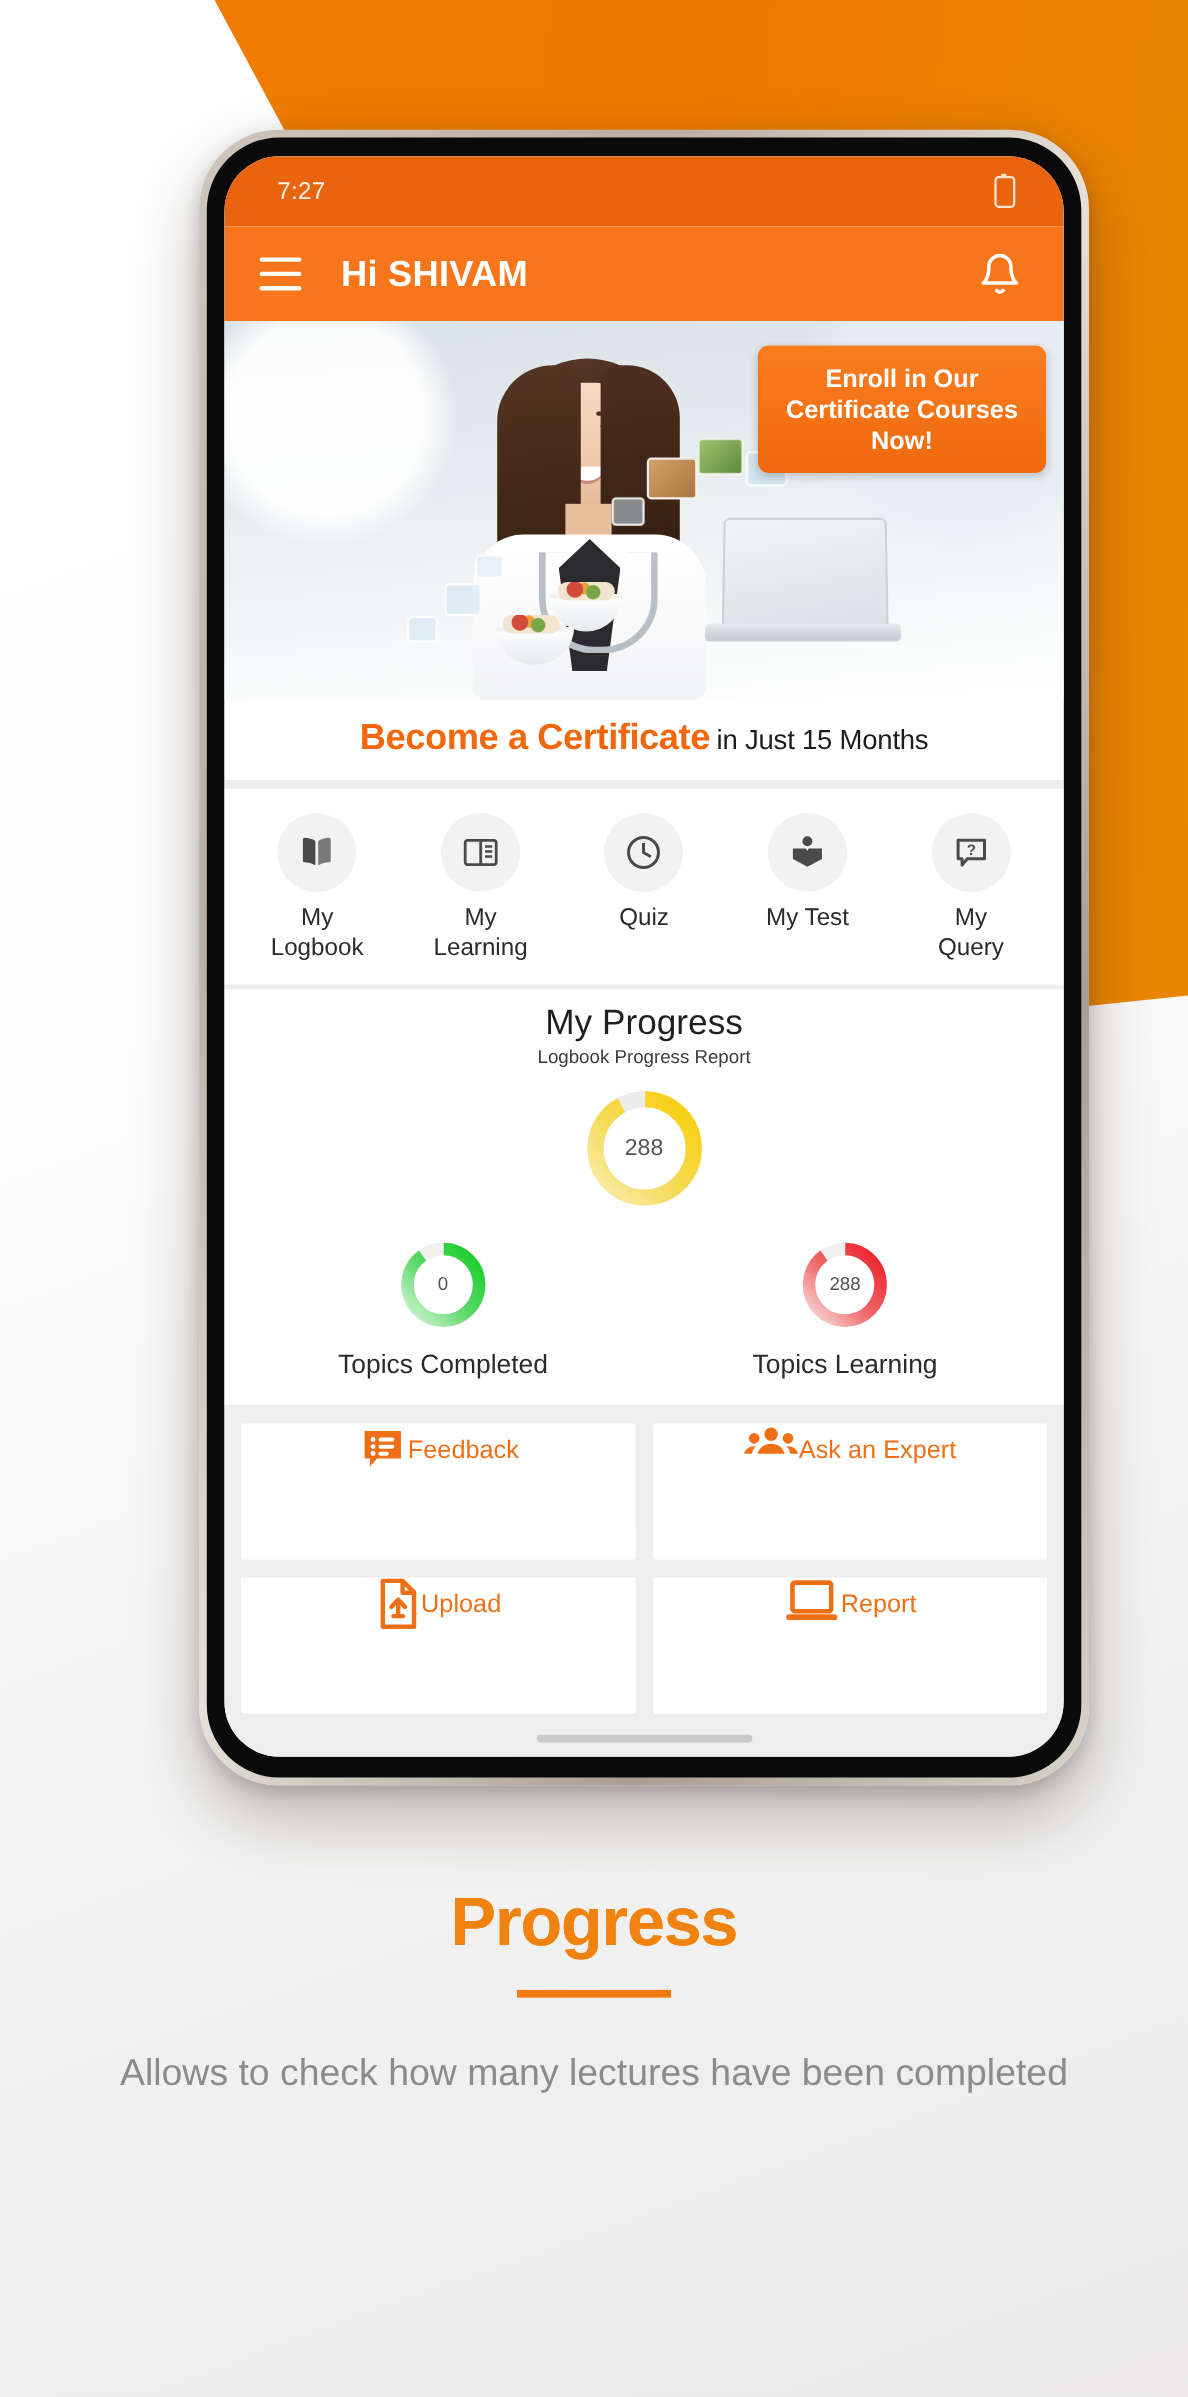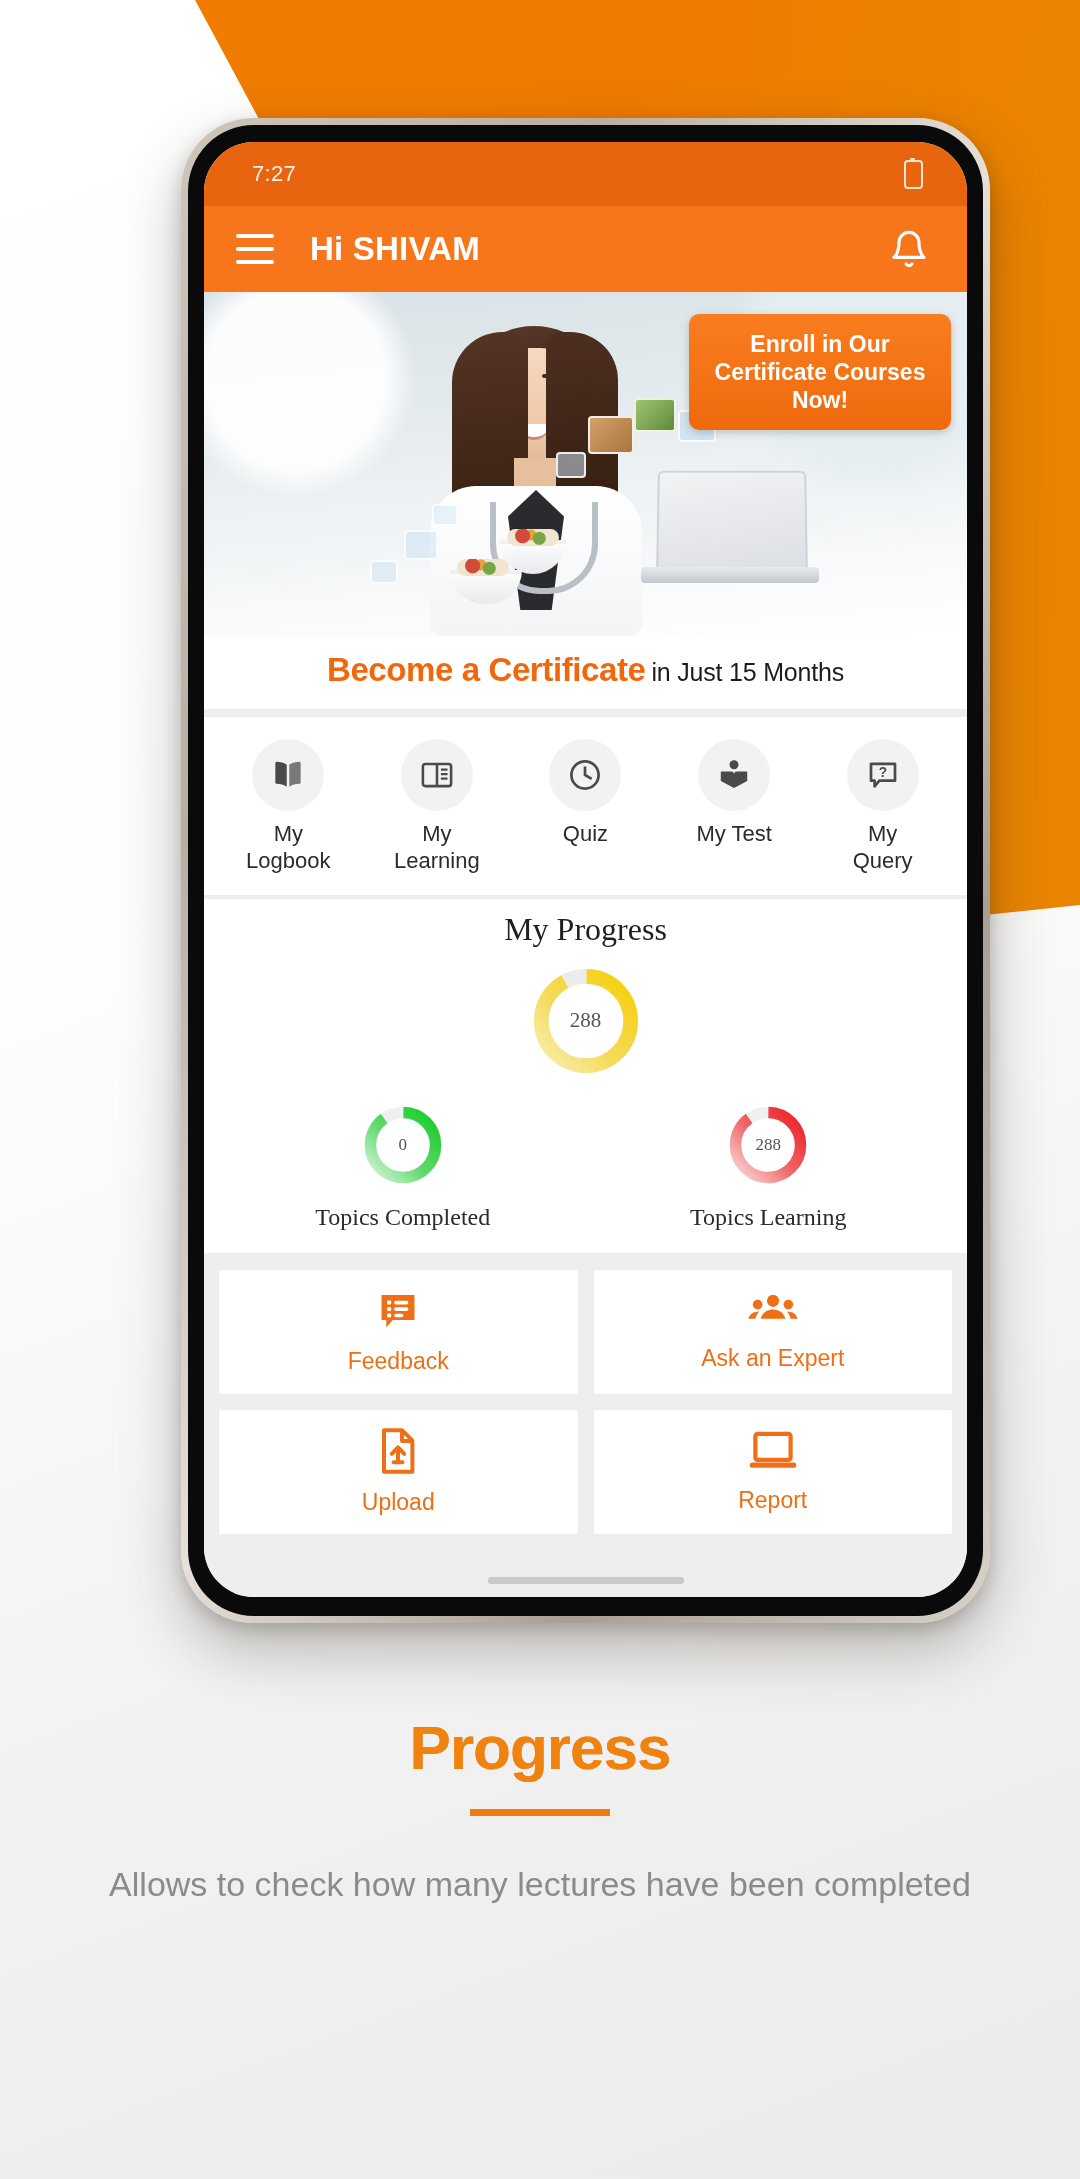--- a/index.html
+++ b/index.html
@@ -177,40 +177,40 @@
     width:110px;display:flex;flex-direction:column;align-items:center;cursor:pointer;
   }
   .quick-circle{
     width:72px;height:72px;border-radius:50%;background:#f2f2f2;
     display:flex;align-items:center;justify-content:center;
   }
   .quick-label{
     margin-top:10px;font-size:22px;color:#2b2b2b;text-align:center;line-height:1.22;
     font-family:"Liberation Sans", sans-serif;
   }
-  .progress-card{background:#fff;margin-top:4px;padding:12px 16px 22px;text-align:center;font-family:Liberation Serif, serif;}
+  .progress-card{background:#fff;margin-top:4px;padding:12px 16px 22px;text-align:center;}
   .progress-title{font-size:32px;color:#1f1f1f;}
   .progress-sub{font-size:17px;color:#3a3a3a;margin-top:3px;}
   .gauge-wrap{display:flex;justify-content:center;margin-top:14px;}
   .gauge{position:relative;display:flex;align-items:center;justify-content:center;}
   .gauge .val{
     position:absolute;font-size:21px;color:#555;
   }
   .gauge.small .val{font-size:17px;}
   .sub-gauges{
     display:flex;justify-content:space-around;margin-top:22px;
   }
   .sub-g{display:flex;flex-direction:column;align-items:center;width:46%;}
   .sub-label{margin-top:16px;font-size:24px;color:#2a2a2a;}
   .tiles{
     display:flex;flex-wrap:wrap;gap:14px;padding:16px 14px 0;box-sizing:border-box;
   }
   .tile{
     width:calc(50% - 7px);background:#fff;border:1px solid #ececec;border-radius:3px;
-    height:126px;display:flex;flex-direction:column;align-items:center;justify-content:center;
+    height:126px;display:flex;flex-direction:row;align-items:flex-start;justify-content:center;
     cursor:pointer;box-sizing:border-box;
   }
   .tile-label{margin-top:10px;font-size:23px;color:#ee6f15;}
   .homebar{
     position:absolute;left:50%;transform:translateX(-50%);bottom:13px;
     width:196px;height:7px;border-radius:4px;background:#c9c9c9;
   }
   
   .footer{
     position:absolute;left:0;right:0;top:1712px;text-align:center;
@@ -358,20 +358,21 @@
             </svg>
           </span>
           <span class="quick-label">
             <span>My</span><br><span>Query</span>
           </span>
         </div>
       </div>
 
       <div class="progress-card">
         <div class="progress-title">My Progress</div>
+        <div class="progress-sub">Logbook Progress Report</div>
 
         <div class="gauge-wrap">
           <div class="gauge">
             <svg width="118" height="118" viewBox="0 0 42 42">
               <defs>
                 <linearGradient id="gYellow" x1="1" y1="0" x2="0" y2="1">
                   <stop offset="0%" stop-color="#f8cf06"></stop>
                   <stop offset="55%" stop-color="#f5da55"></stop>
                   <stop offset="100%" stop-color="#faeeb2"></stop>
                 </linearGradient>

